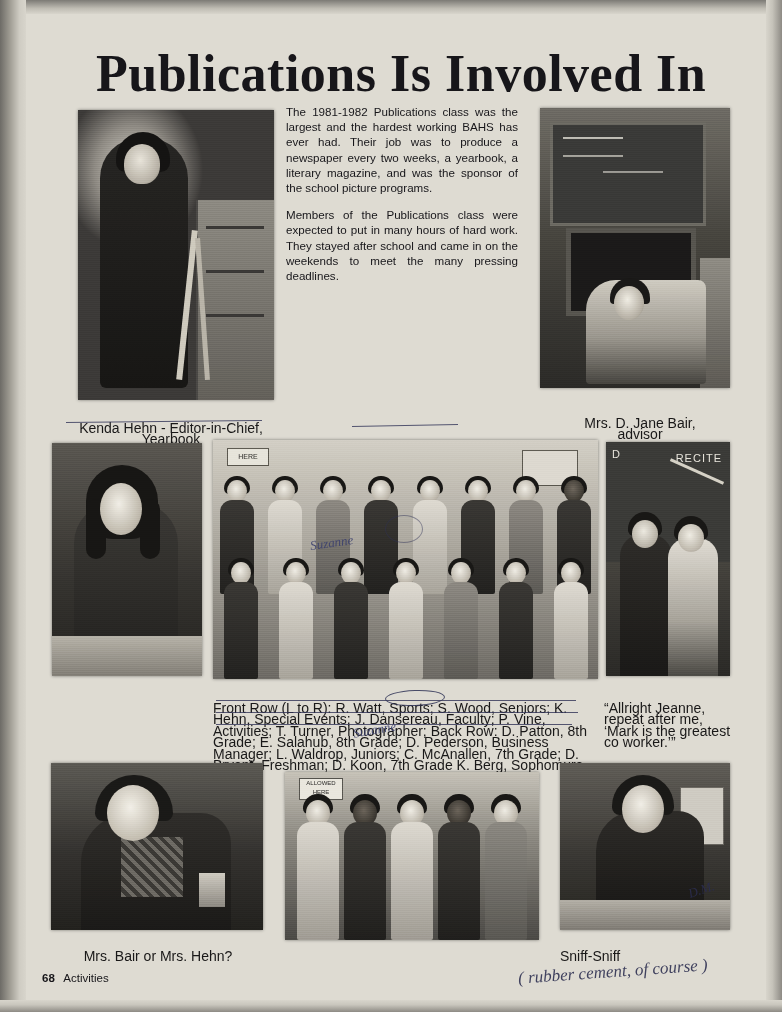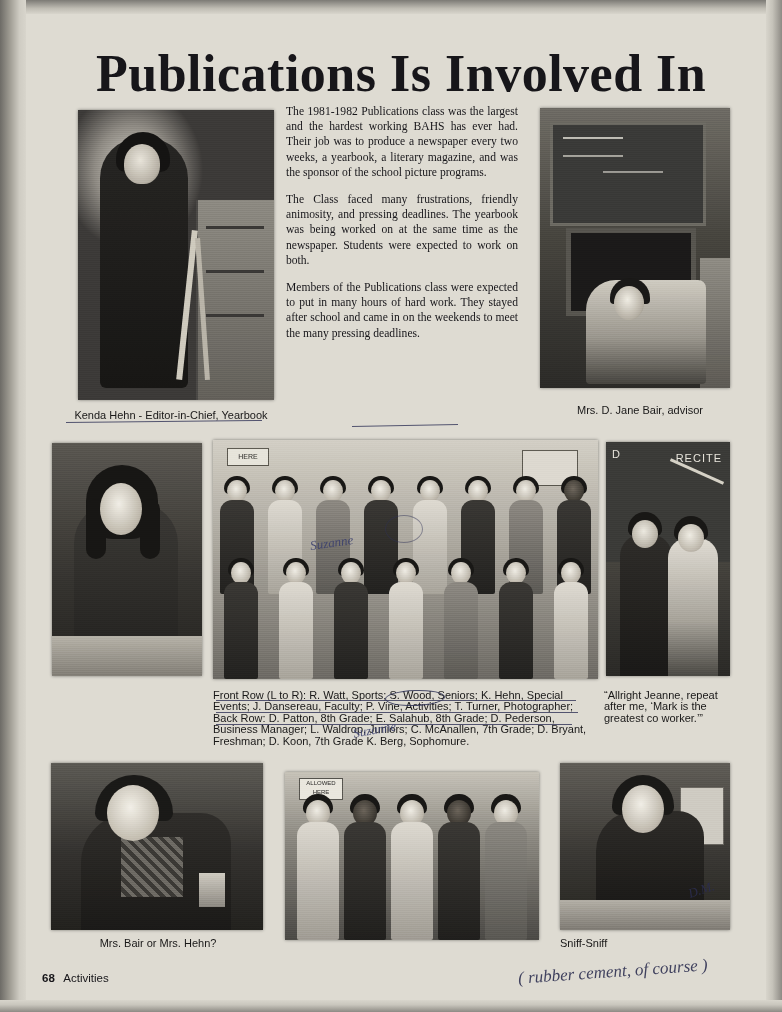--- a/index.html
+++ b/index.html
@@ -380,29 +380,30 @@
   
   .bodytext {
     position: absolute;
     left: 286px; top: 104px; width: 232px;
     font-family: "Liberation Sans", sans-serif;
     font-size: 11.6px;
     line-height: 15.2px;
     color: #17161a;
     text-align: justify;
   }
-  .bodytext p { margin: 0 0 12px 0; font-family: Liberation Serif, serif; }
+  .bodytext p { margin: 0 0 12px 0; }
 
   
   .caption {
     position: absolute;
     font-family: "Liberation Sans", sans-serif;
-    font-size: 11px;
+    font-size: 14px;
     line-height: 11.4px;
     color: #191818;
+    margin-top: 13px;
   }
   #cap-kenda { left: 66px; top: 410px; width: 210px; text-align: center; }
   #cap-bair  { left: 560px; top: 405px; width: 160px; text-align: center; }
   #cap-lord  { left: 52px; top: 690px; width: 152px; text-align: left; }
   #cap-group { left: 213px; top: 690px; width: 380px; text-align: left; }
   #cap-recite{ left: 604px; top: 690px; width: 130px; text-align: left; }
   #cap-bear  { left: 52px; top: 938px; width: 212px; text-align: center; }
   #cap-sniff { left: 560px; top: 938px; width: 172px; }
 
   
@@ -487,21 +488,20 @@
     <div class="shelf"></div>
     <div class="tv"></div>
     <div class="person"></div>
     <div class="hair"></div>
     <div class="head"></div>
     <div class="grain"></div>
   </div>
 
   <div class="bodytext">
     <p>The 1981-1982 Publications class was the largest and the hardest working BAHS has ever had. Their job was to produce a newspaper every two weeks, a yearbook, a literary magazine, and was the sponsor of the school picture programs.</p>
-    <p>The Class faced many frustrations, friendly animosity, and pressing deadlines. The yearbook was being worked on at the same time as the newspaper. Students were expected to work on both.</p>
     <p>Members of the Publications class were expected to put in many hours of hard work. They stayed after school and came in on the weekends to meet the many pressing deadlines.</p>
   </div>
 
   <div class="caption" id="cap-kenda">Kenda Hehn - Editor-in-Chief, Yearbook</div>
   <div class="caption" id="cap-bair">Mrs. D. Jane Bair, advisor</div>
 
   <div class="photo" id="photo-lord">
     <div class="body"></div>
     <div class="hair"></div>
     <div class="hair2"></div>

